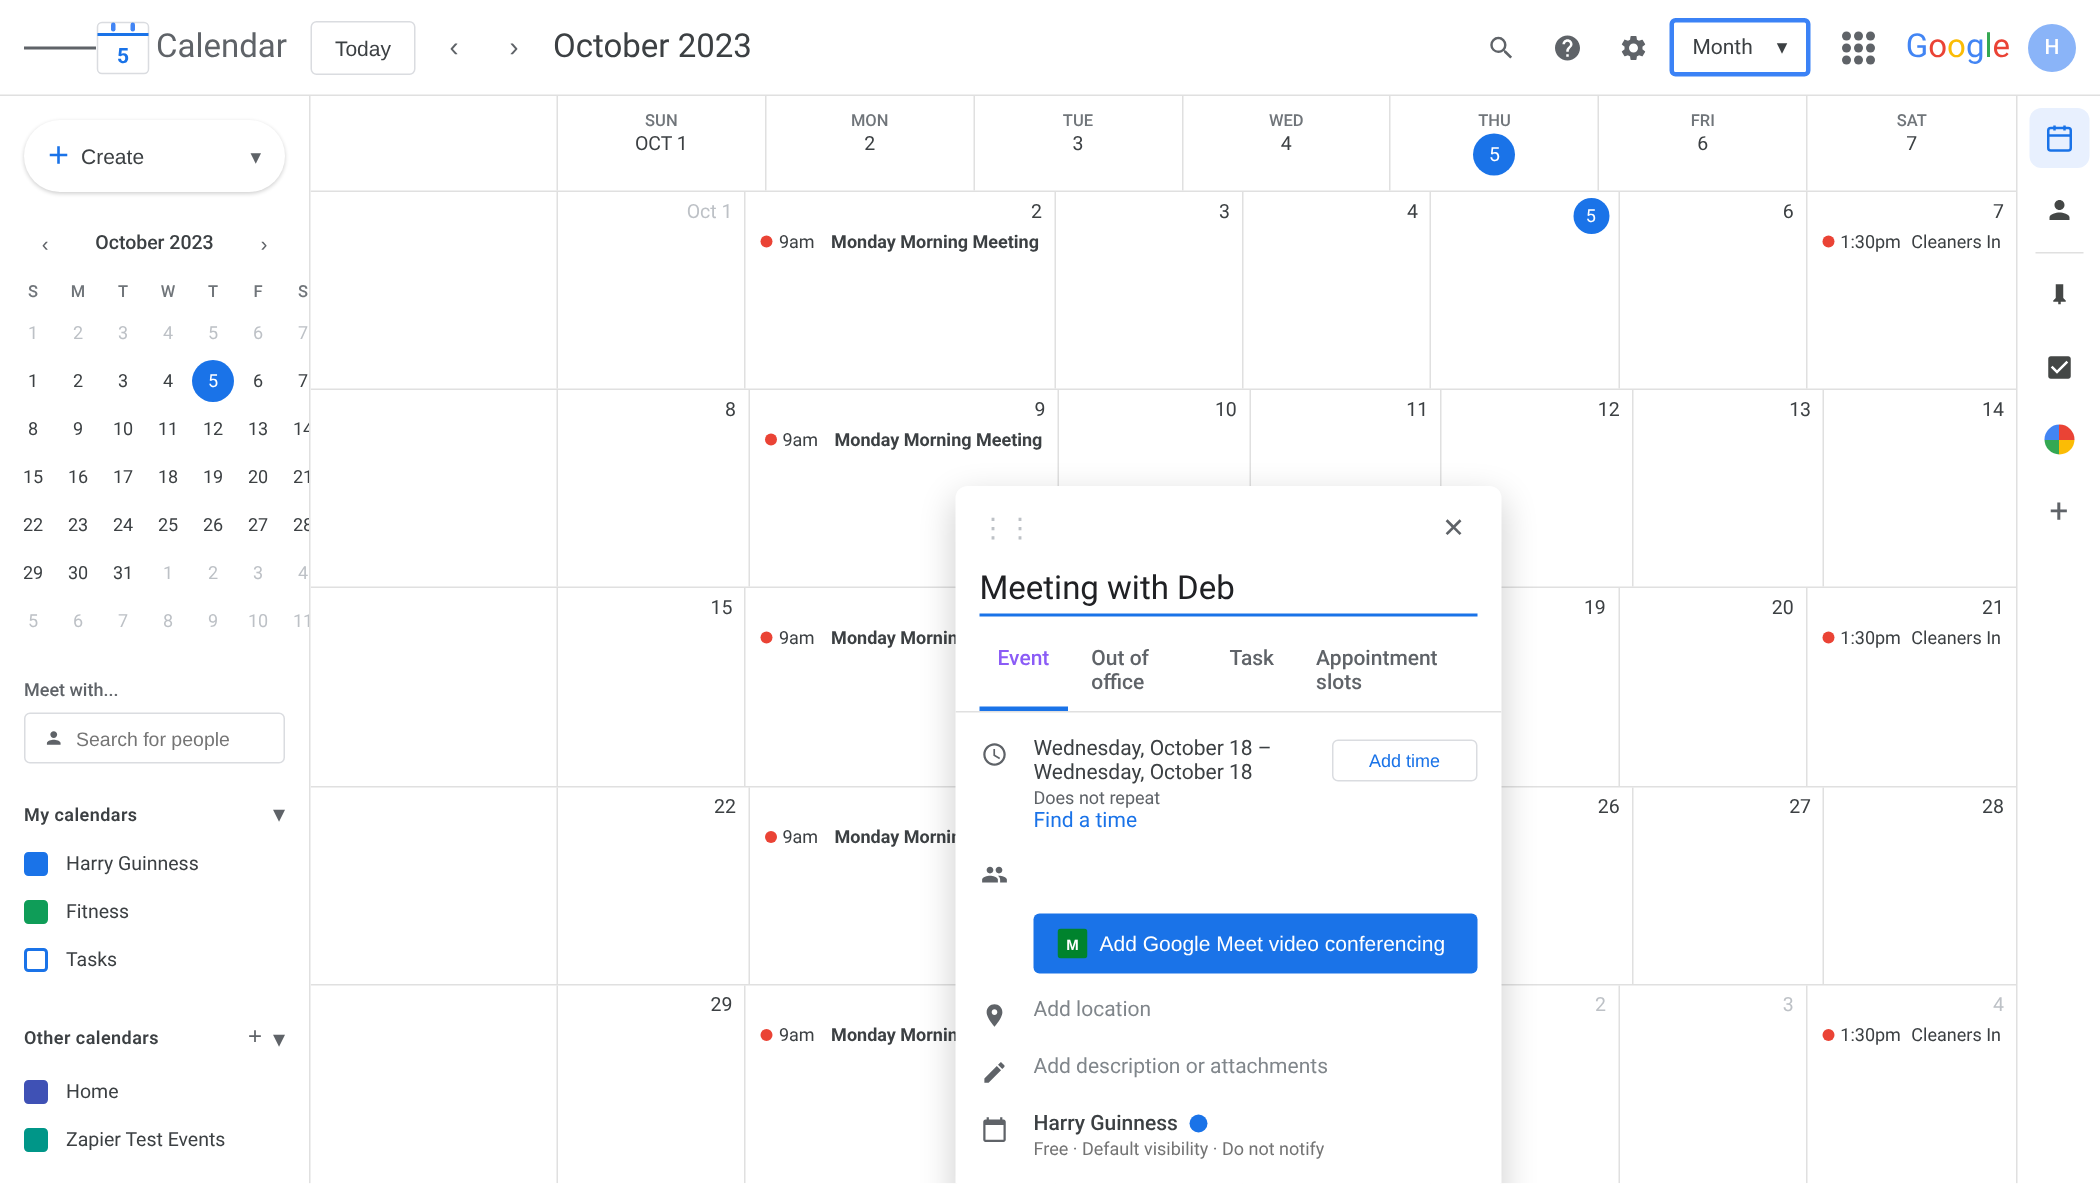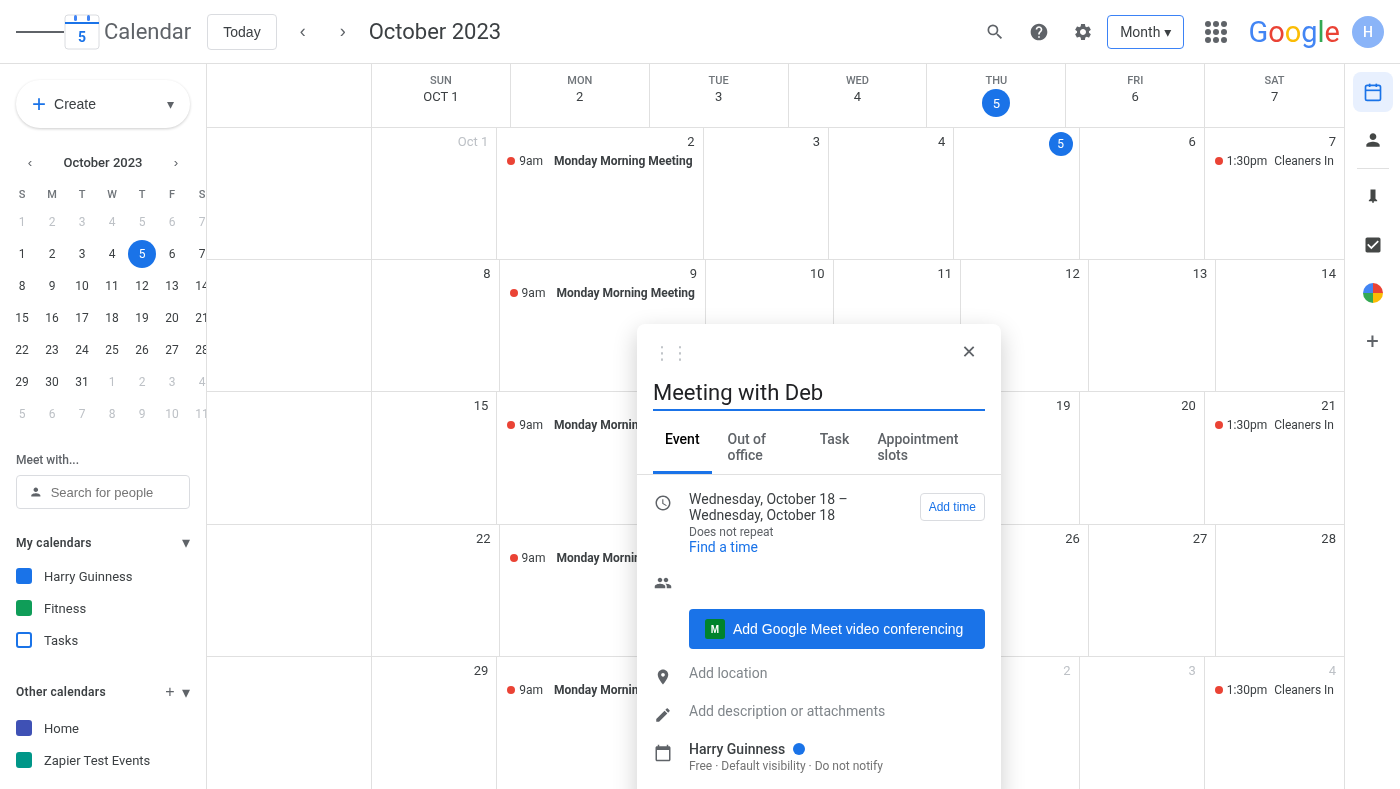--- a/index.html
+++ b/index.html
@@ -11,24 +11,24 @@
     .hamburger span { display: block; width: 18px; height: 2px; background: #5f6368; margin: 3px 0; }
     .logo { display: flex; align-items: center; gap: 4px; margin-right: 16px; }
     .logo-icon { width: 36px; height: 36px; }
     .logo-text { font-size: 22px; color: #5f6368; font-weight: 400; }
     .today-btn { padding: 9px 15px; border: 1px solid #dadce0; border-radius: 4px; font-size: 14px; cursor: pointer; background: #fff; color: #3c4043; margin-right: 8px; }
     .nav-arrows { display: flex; gap: 4px; }
     .nav-arrow { width: 36px; height: 36px; border-radius: 50%; border: none; background: none; cursor: pointer; display: flex; align-items: center; justify-content: center; color: #5f6368; font-size: 18px; }
     .current-title { font-size: 22px; color: #3c4043; font-weight: 400; margin-left: 8px; flex: 1; }
     .top-right { display: flex; align-items: center; gap: 4px; }
     .icon-btn { width: 40px; height: 40px; border-radius: 50%; border: none; background: none; cursor: pointer; display: flex; align-items: center; justify-content: center; color: #5f6368; font-size: 18px; }
-    .month-dropdown { display: flex; align-items: center; padding: 8px 12px; border: 1px solid #3b82f6; border-radius: 4px; cursor: pointer; font-size: 14px; color: #3c4043; gap: 4px; margin-right: 8px; }
+    .month-dropdown { display: flex; align-items: center; padding: 8px 12px; border: 3px solid #3b82f6; border-radius: 4px; cursor: pointer; font-size: 14px; color: #3c4043; gap: 16px; margin-right: 8px; }
     .apps-icon { display: grid; grid-template-columns: repeat(3,6px); gap: 2px; }
     .apps-dot { width: 6px; height: 6px; background: #5f6368; border-radius: 50%; }
-    .google-logo { font-size: 29px; margin: 0 8px; }
+    .google-logo { font-size: 22px; margin: 0 8px; }
     .google-g { color: #4285f4; }
     .google-o1 { color: #ea4335; }
     .google-o2 { color: #fbbc05; }
     .google-g2 { color: #4285f4; }
     .google-l { color: #34a853; }
     .google-e { color: #ea4335; }
     .avatar { width: 32px; height: 32px; border-radius: 50%; background: #8ab4f8; display: flex; align-items: center; justify-content: center; color: #fff; font-size: 14px; font-weight: 500; cursor: pointer; overflow: hidden; }
 
     
     .main-layout { display: flex; flex: 1; overflow: hidden; }
@@ -102,29 +102,29 @@
     
     .modal-overlay { position: absolute; top: 0; left: 0; right: 0; bottom: 0; z-index: 100; }
     .modal { position: absolute; top: 260px; left: 430px; width: 364px; background: #fff; border-radius: 8px; box-shadow: 0 8px 24px rgba(0,0,0,0.2); z-index: 101; overflow: hidden; }
     .modal-header { display: flex; align-items: center; justify-content: space-between; padding: 12px 16px 0; }
     .modal-drag { color: #bdc1c6; font-size: 18px; cursor: move; }
     .modal-close { width: 32px; height: 32px; border-radius: 50%; border: none; background: none; cursor: pointer; color: #5f6368; font-size: 18px; display: flex; align-items: center; justify-content: center; }
     .modal-title-area { padding: 8px 16px 0; }
     .modal-title-input { width: 100%; border: none; border-bottom: 2px solid #1a73e8; outline: none; font-size: 22px; color: #202124; padding: 4px 0; font-family: inherit; }
     .modal-tabs { display: flex; gap: 4px; padding: 12px 16px 0; border-bottom: 1px solid #e0e0e0; }
     .modal-tab { padding: 8px 12px; font-size: 14px; cursor: pointer; border-bottom: 3px solid transparent; color: #5f6368; font-weight: 500; }
-    .modal-tab.active { color: #000000; border-bottom-color: #1a73e8; }
+    .modal-tab.active { color: #8b5cf6; border-bottom-color: #1a73e8; }
     .modal-body { padding: 16px; }
     .modal-row { display: flex; align-items: flex-start; gap: 16px; margin-bottom: 16px; }
     .modal-row-icon { width: 20px; height: 20px; flex-shrink: 0; color: #5f6368; display: flex; align-items: center; justify-content: center; margin-top: 2px; font-size: 16px; }
     .modal-row-content { flex: 1; }
     .modal-date-text { font-size: 14px; color: #3c4043; }
     .modal-sub-text { font-size: 12px; color: #5f6368; margin-top: 2px; }
     .find-time-link { font-size: 14px; color: #1a73e8; cursor: pointer; text-decoration: none; }
-    .add-time-btn { padding: 6px 8px; border: 1px solid #dadce0; border-radius: 4px; font-size: 12px; color: #1a73e8; cursor: pointer; background: #fff; margin-left: 8px; white-space: nowrap; }
+    .add-time-btn { padding: 6px 24px; border: 1px solid #dadce0; border-radius: 4px; font-size: 12px; color: #1a73e8; cursor: pointer; background: #fff; margin-left: 8px; white-space: nowrap; }
     .add-guests-input { font-size: 14px; color: #80868b; }
     .google-meet-btn { display: flex; align-items: center; gap: 8px; background: #1a73e8; color: #fff; border: none; border-radius: 4px; padding: 10px 16px; cursor: pointer; font-size: 14px; font-weight: 500; width: 100%; }
     .add-location-text { font-size: 14px; color: #80868b; }
     .add-desc-text { font-size: 14px; color: #80868b; }
     .calendar-owner { font-size: 14px; color: #3c4043; font-weight: 500; display: flex; align-items: center; gap: 8px; }
     .owner-dot { width: 12px; height: 12px; background: #1a73e8; border-radius: 50%; }
     .owner-meta { font-size: 12px; color: #737373; margin-top: 2px; }
   </style>
 </head>
 <body>

